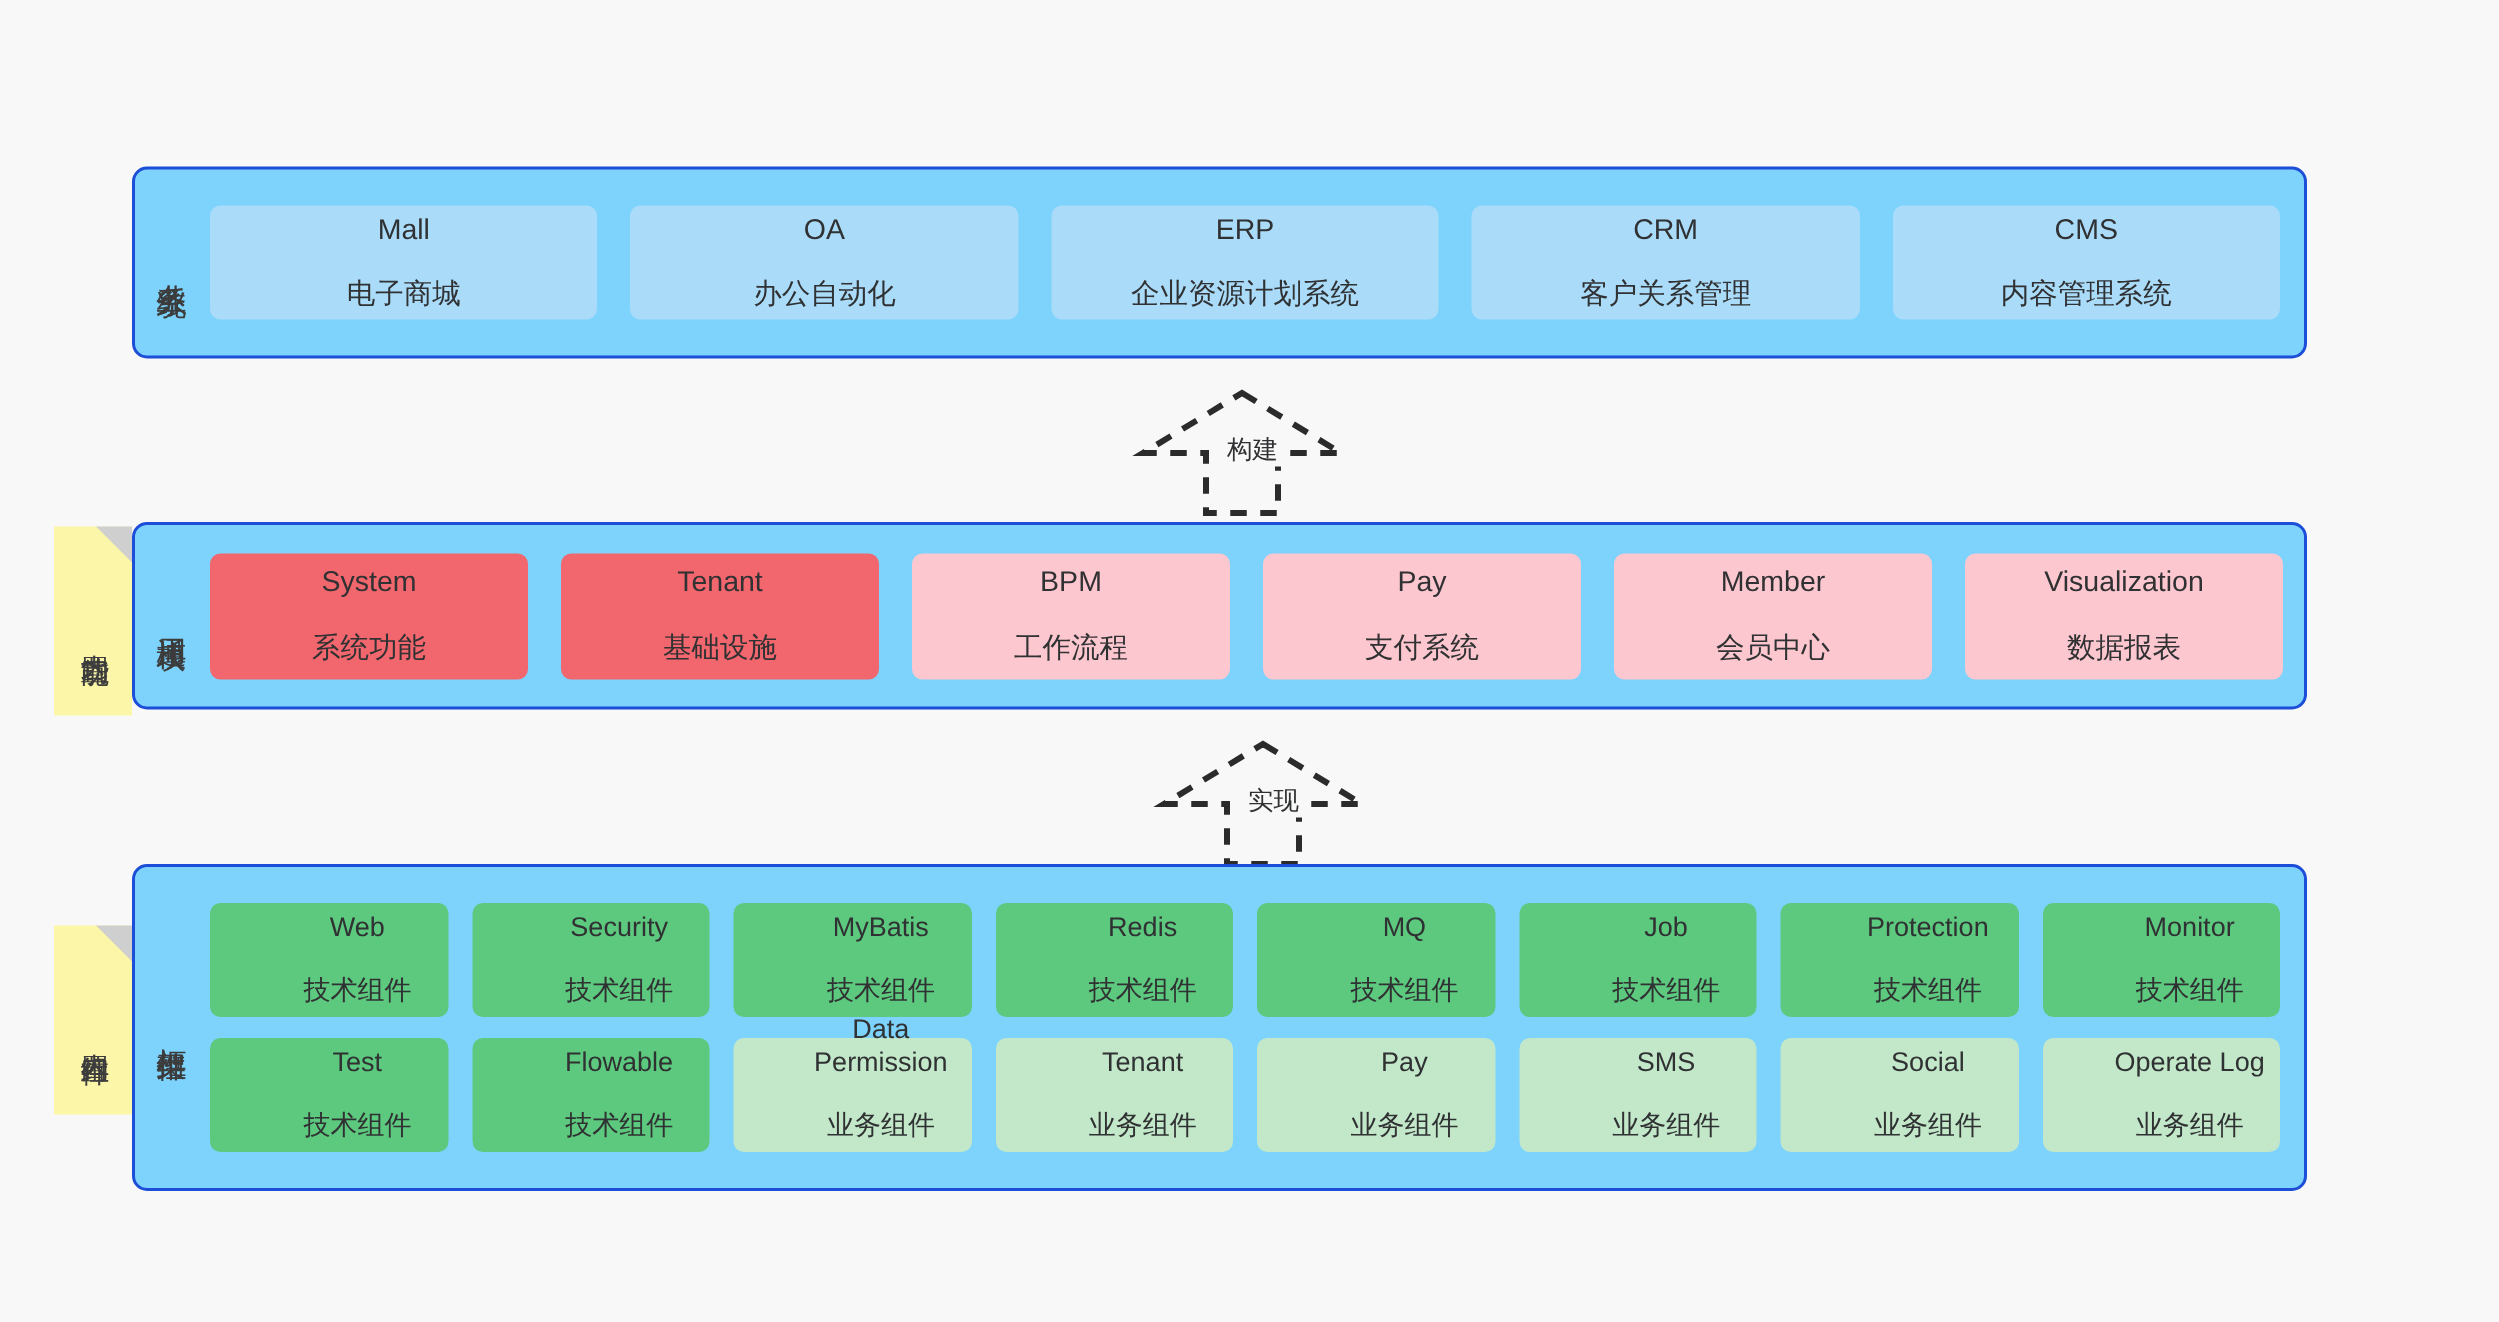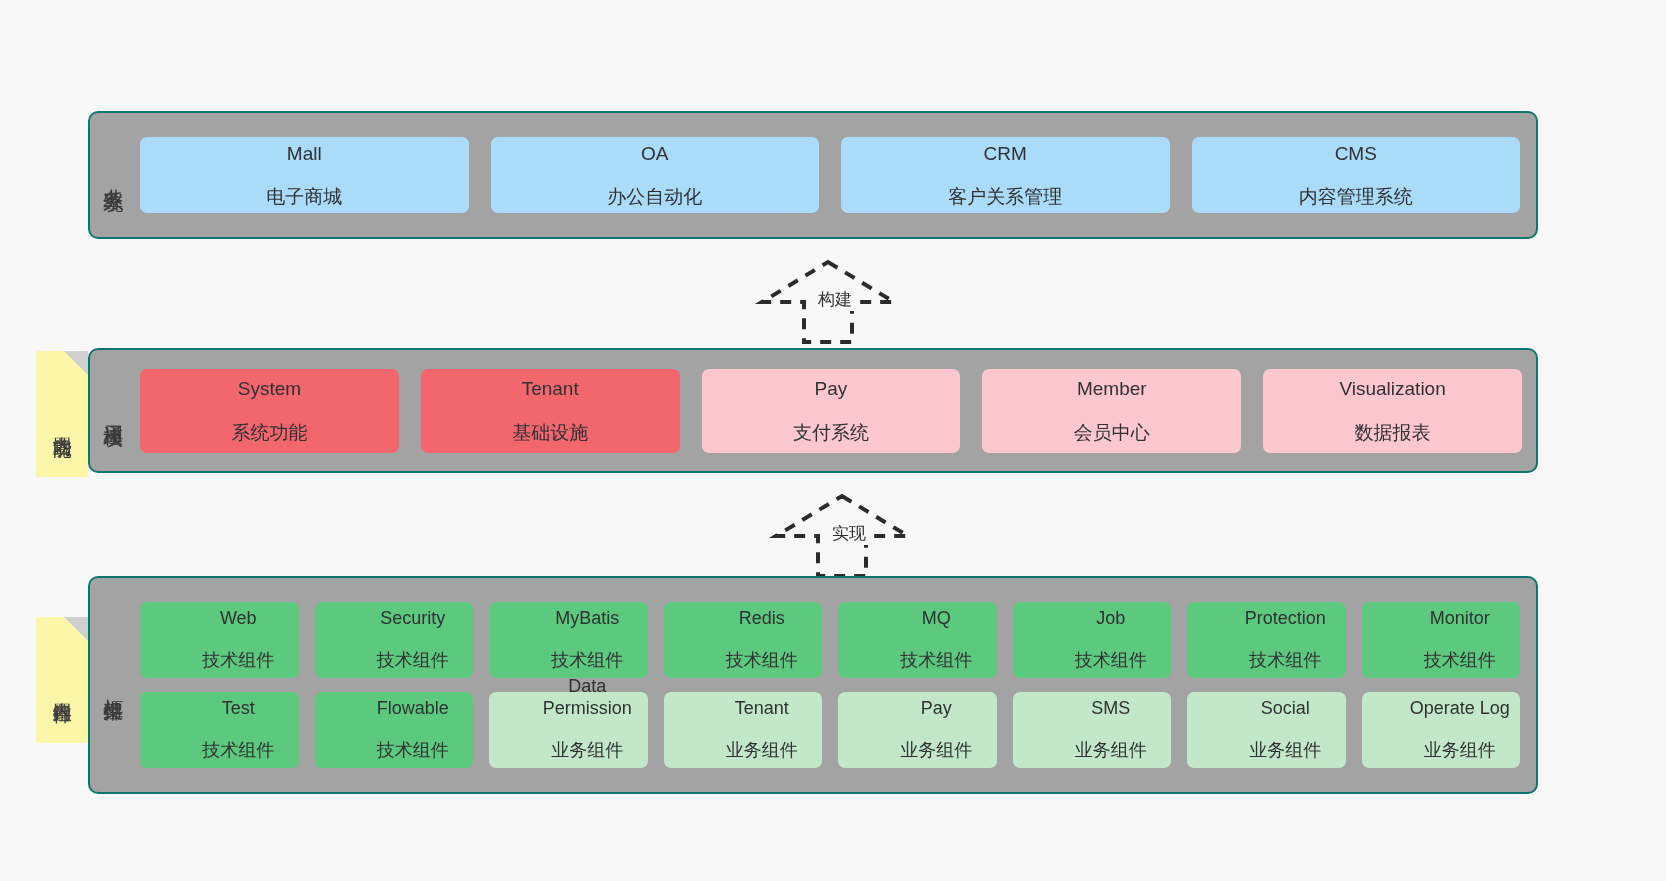--- a/index.html
+++ b/index.html
@@ -9,22 +9,22 @@
     font-family:"Liberation Sans","DejaVu Sans",sans-serif;
     color:#333333;
     overflow:hidden;
     position:relative;
   }
   .stage{position:absolute;inset:0;}
 
   
   .layer{
     position:absolute;
-    background:#a3a3a3;
-    border:2px solid #0f766e;
+    background:#7dd3fc;
+    border:2px solid #1d4ed8;
     border-radius:10px;
     box-sizing:border-box;
     display:flex;
     align-items:stretch;
   }
   .layer-title{
     flex:0 0 auto;
     width:46px;
     display:flex;
     align-items:center;
@@ -141,20 +141,24 @@
       <div class="row">
         <div class="cell">
           <span class="t1">Mall</span>
           <span class="t2">电子商城</span>
         </div>
         <div class="cell">
           <span class="t1">OA</span>
           <span class="t2">办公自动化</span>
         </div>
         <div class="cell">
+          <span class="t1">ERP</span>
+          <span class="t2">企业资源计划系统</span>
+        </div>
+        <div class="cell">
           <span class="t1">CRM</span>
           <span class="t2">客户关系管理</span>
         </div>
         <div class="cell">
           <span class="t1">CMS</span>
           <span class="t2">内容管理系统</span>
         </div>
       </div>
     </div>
   </div>
@@ -172,20 +176,24 @@
       <div class="row">
         <div class="cell c-red">
           <span class="t1">System</span>
           <span class="t2">系统功能</span>
         </div>
         <div class="cell c-red">
           <span class="t1">Tenant</span>
           <span class="t2">基础设施</span>
         </div>
         <div class="cell c-pink">
+          <span class="t1">BPM</span>
+          <span class="t2">工作流程</span>
+        </div>
+        <div class="cell c-pink">
           <span class="t1">Pay</span>
           <span class="t2">支付系统</span>
         </div>
         <div class="cell c-pink">
           <span class="t1">Member</span>
           <span class="t2">会员中心</span>
         </div>
         <div class="cell c-pink">
           <span class="t1">Visualization</span>
           <span class="t2">数据报表</span>

